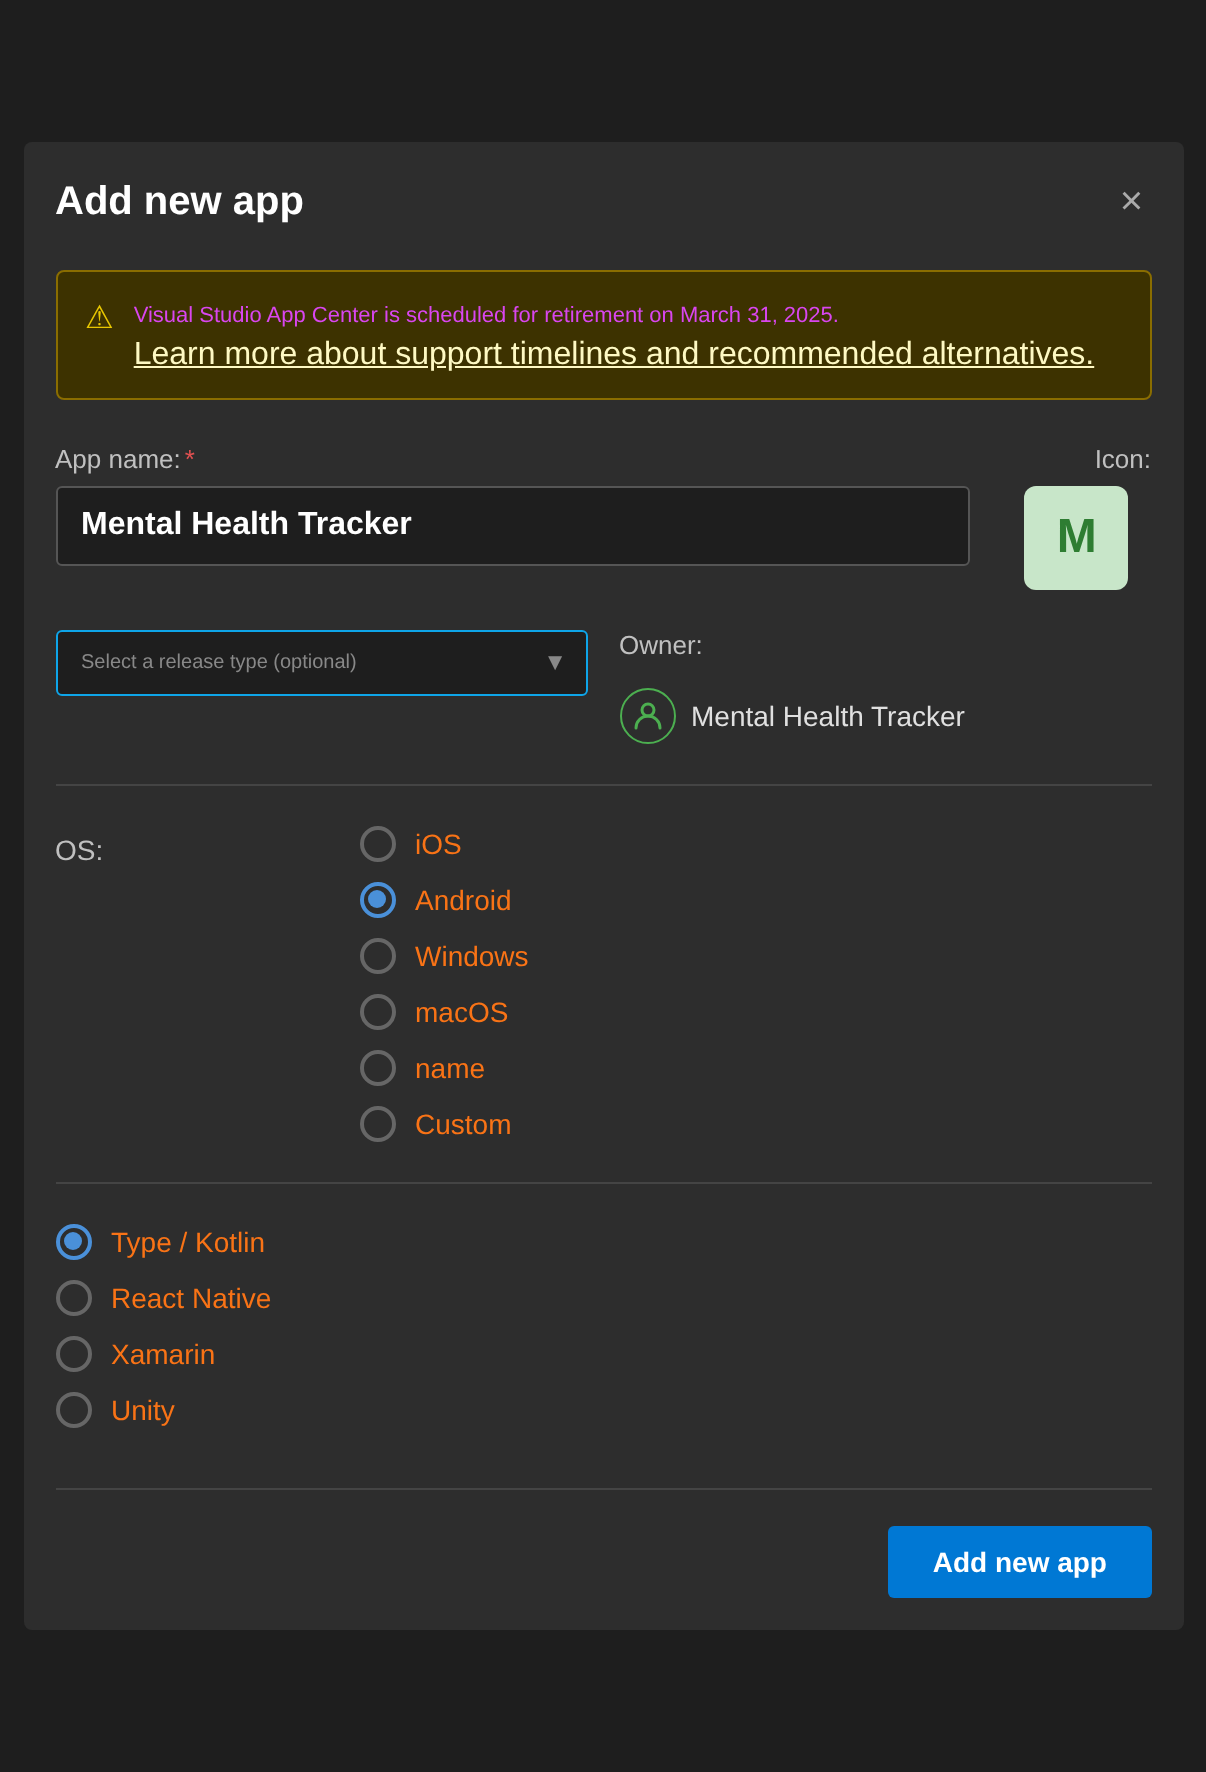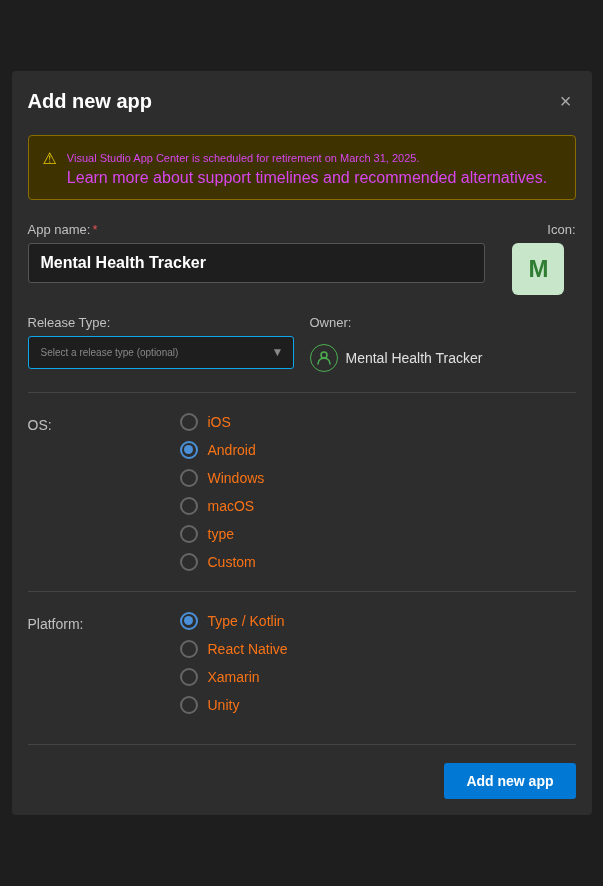--- a/index.html
+++ b/index.html
@@ -55,21 +55,22 @@
       font-size: 16px;
       margin-top: 1px;
       flex-shrink: 0;
     }
     .warning-text {
       font-size: 11px;
       color: #d946ef;
       line-height: 1.5;
     }
     .warning-link {
-      color: #d946ef;
+      color: #fef9c3;
+      text-decoration: underline;
       cursor: pointer;
       display: block;
       margin-top: 2px;
     }
     .form-row {
       display: flex;
       gap: 16px;
       align-items: flex-start;
       margin-bottom: 20px;
     }
@@ -263,21 +264,20 @@
     <div class="icon-group">
       <span class="icon-label">Icon:</span>
       <div class="icon-box">
         <span>M</span>
       </div>
     </div>
   </div>
 
   <div class="form-row">
     <div class="form-group">
-      <label class="form-label">Release Type:</label>
       <div class="select-wrapper">
         <select class="select-input">
           <option value="">Select a release type (optional)</option>
         </select>
         <span class="select-arrow">▼</span>
       </div>
     </div>
     <div class="form-group">
       <label class="form-label">Owner:</label>
       <div class="owner-display">
@@ -319,36 +319,35 @@
 
       <div class="radio-option">
         <div class="radio-outer">
         </div>
         <span class="radio-label">macOS</span>
       </div>
 
       <div class="radio-option">
         <div class="radio-outer">
         </div>
-        <span class="radio-label">type</span>
+        <span class="radio-label">name</span>
       </div>
 
       <div class="radio-option">
         <div class="radio-outer">
         </div>
         <span class="radio-label">Custom</span>
       </div>
 
     </div>
   </div>
 
   <hr class="divider" style="margin-top: 20px;">
 
   <div class="section-row">
-    <span class="section-label">Platform:</span>
     <div class="radio-group">
 
       <div class="radio-option">
         <div class="radio-outer selected">
           <div class="radio-inner"></div>
         </div>
         <span class="radio-label">Type / Kotlin</span>
       </div>
 
       <div class="radio-option">

